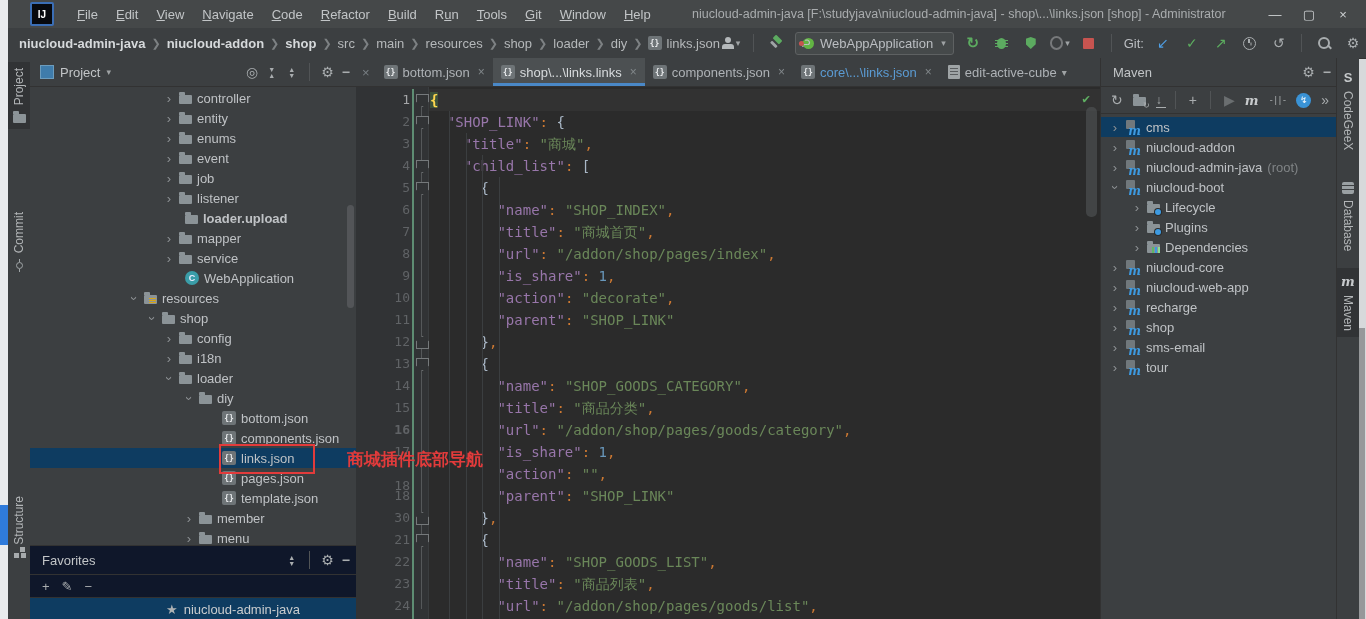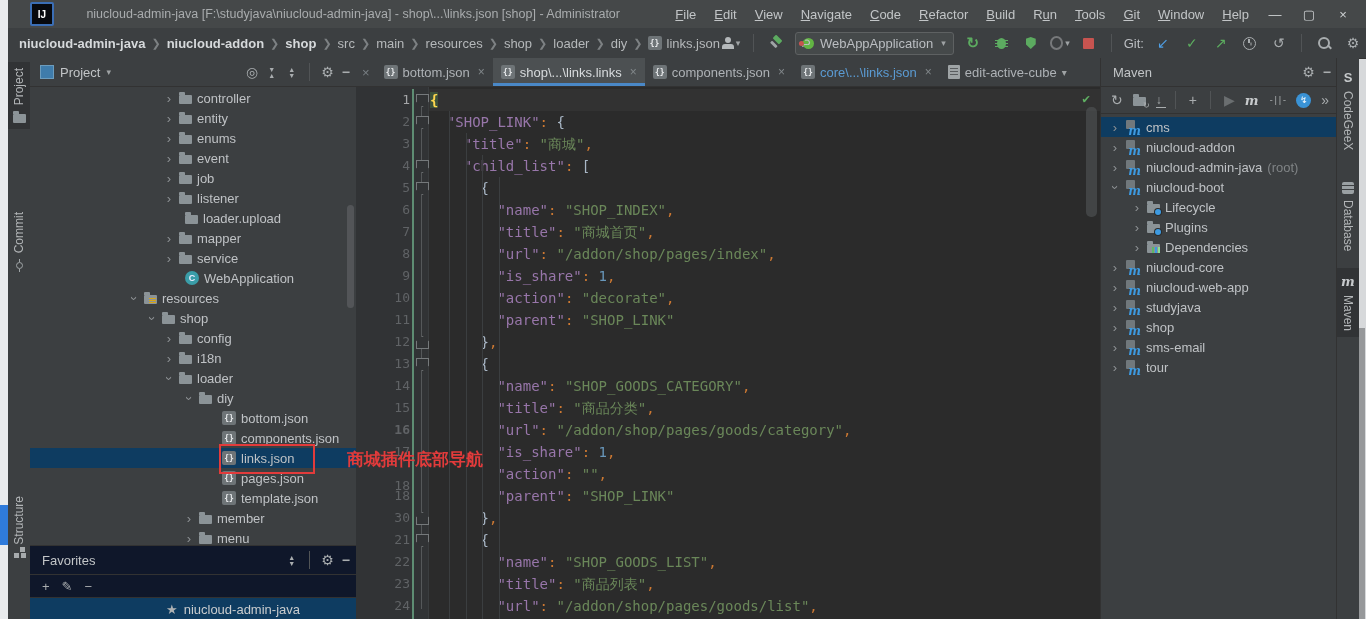--- a/index.html
+++ b/index.html
@@ -164,35 +164,35 @@
 <div id="screen">
   <div class="abs" id="left-sliver">
       <div class="blue"></div>
     </div>
   <div class="abs" id="right-sliver">
       <div class="thumb"></div>
     </div>
 
   <div class="abs" id="titlebar">
     <div id="logo">IJ</div>
-    <div id="win-title">niucloud-admin-java [F:\studyjava\niucloud-admin-java] - shop\...\links.json [shop] - Administrator</div>
     <div id="menubar">
         <div class="menu-item"><u>F</u>ile</div>
         <div class="menu-item"><u>E</u>dit</div>
         <div class="menu-item"><u>V</u>iew</div>
         <div class="menu-item"><u>N</u>avigate</div>
         <div class="menu-item"><u>C</u>ode</div>
         <div class="menu-item"><u>R</u>efactor</div>
         <div class="menu-item"><u>B</u>uild</div>
         <div class="menu-item">R<u>u</u>n</div>
         <div class="menu-item"><u>T</u>ools</div>
         <div class="menu-item"><u>G</u>it</div>
         <div class="menu-item"><u>W</u>indow</div>
         <div class="menu-item"><u>H</u>elp</div>
       </div>
+    <div id="win-title">niucloud-admin-java [F:\studyjava\niucloud-admin-java] - shop\...\links.json [shop] - Administrator</div>
     <div id="win-controls">
         <div class="win-btn">—</div>
         <div class="win-btn">▢</div>
         <div class="win-btn">×</div>
       </div>
   </div>
 
   <div class="abs" id="toolbar">
     <div id="crumbs">
         <span class="crumb bold">niucloud-admin-java</span>
@@ -333,21 +333,21 @@
           <span class="chev">›</span>
           <span class="icon-folder" style="margin-left: 4px;"></span>
           <span class="lbl">job</span>
         </div>
         <div class="tree-row" style="top: 101px;">
           <span style="display: inline-block; width: 133px;"></span>
           <span class="chev">›</span>
           <span class="icon-folder" style="margin-left: 4px;"></span>
           <span class="lbl">listener</span>
         </div>
-        <div class="tree-row" style="top: 121px;">
+        <div class="tree-row" style="top: 121px; font-weight: bold;">
           <span style="display: inline-block; width: 151px;"></span>
           <span style="display: inline-block; width: 0px;"></span>
           <span class="icon-folder" style="margin-left: 4px;"></span>
           <span class="lbl">loader.upload</span>
         </div>
         <div class="tree-row" style="top: 141px;">
           <span style="display: inline-block; width: 133px;"></span>
           <span class="chev">›</span>
           <span class="icon-folder" style="margin-left: 4px;"></span>
           <span class="lbl">mapper</span>
@@ -647,21 +647,21 @@
         <div class="tree-row" style="top: 163px;">
           <span style="display: inline-block; width: 8px;"></span>
           <span class="chev">›</span>
           <span class="icon-maven" style="margin-left: 4px;"></span>
           <span class="lbl">niucloud-web-app</span>
         </div>
         <div class="tree-row" style="top: 183px;">
           <span style="display: inline-block; width: 8px;"></span>
           <span class="chev">›</span>
           <span class="icon-maven" style="margin-left: 4px;"></span>
-          <span class="lbl">studyjava</span>
+          <span class="lbl">recharge</span>
         </div>
         <div class="tree-row" style="top: 203px;">
           <span style="display: inline-block; width: 8px;"></span>
           <span class="chev">›</span>
           <span class="icon-maven" style="margin-left: 4px;"></span>
           <span class="lbl">shop</span>
         </div>
         <div class="tree-row" style="top: 223px;">
           <span style="display: inline-block; width: 8px;"></span>
           <span class="chev">›</span>

